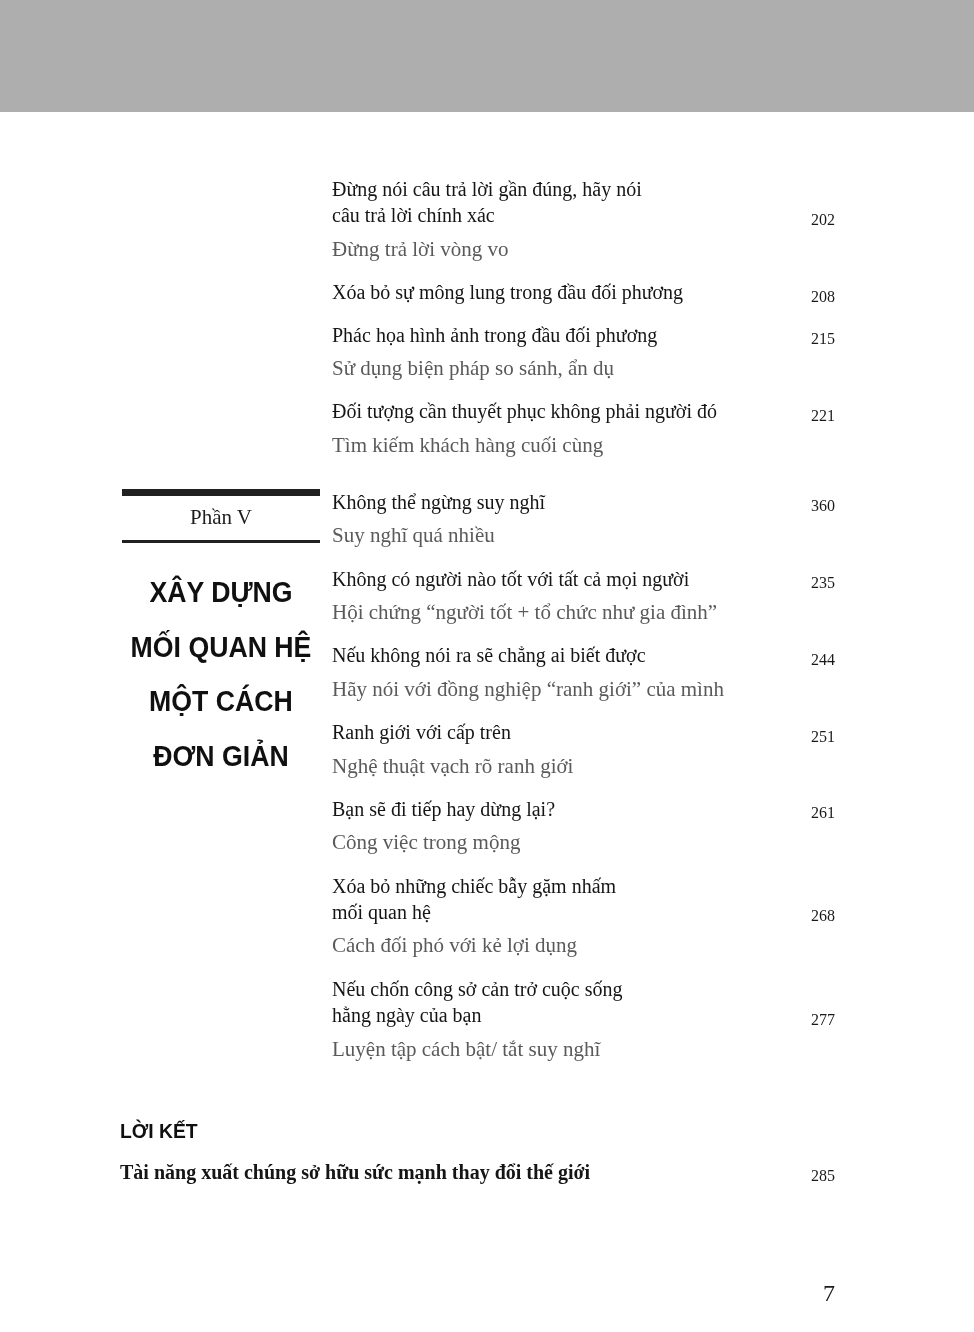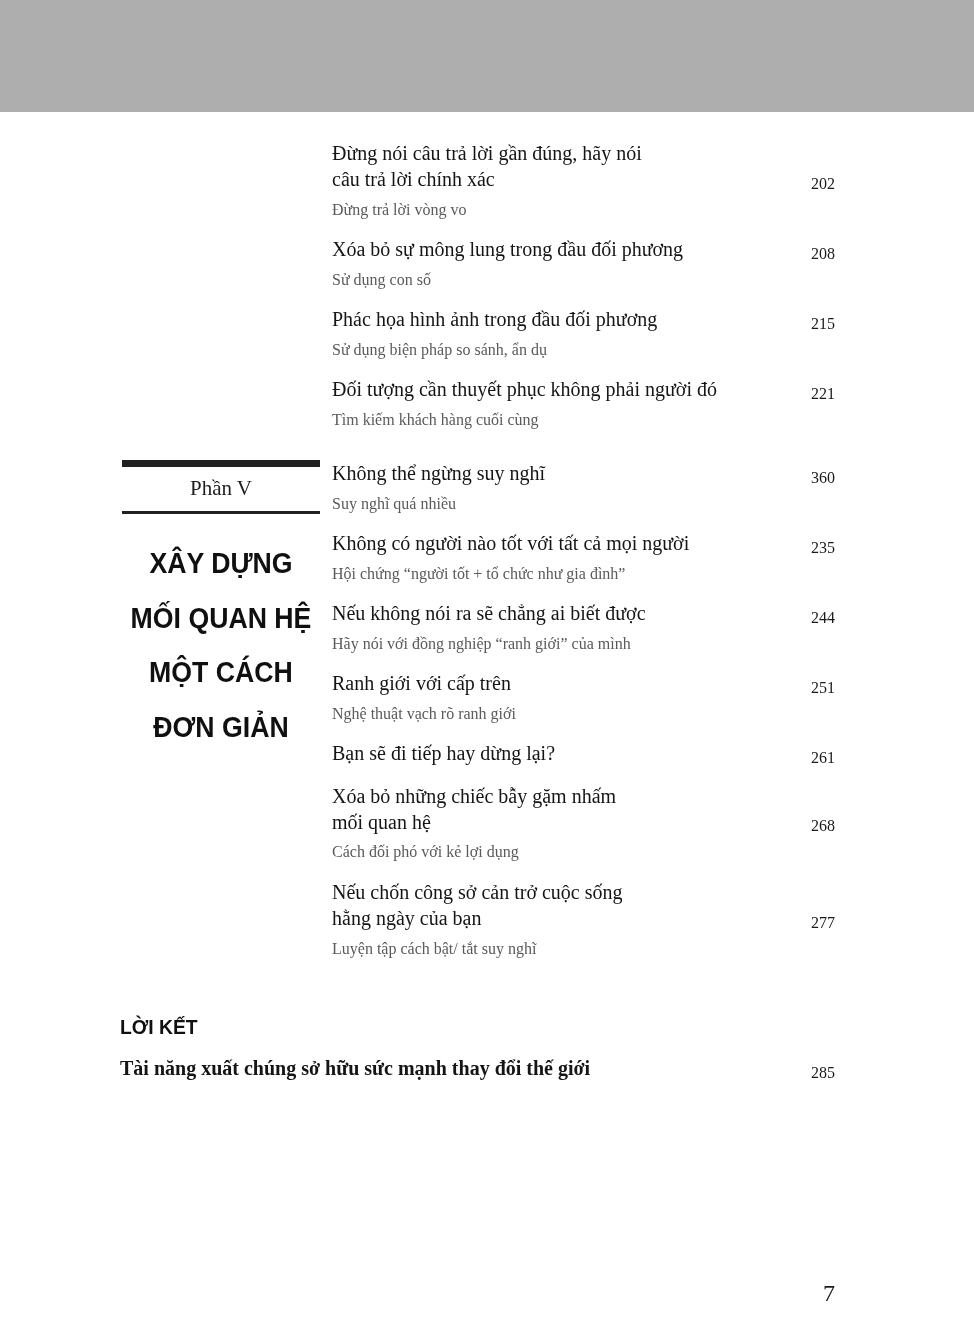--- a/index.html
+++ b/index.html
@@ -32,28 +32,28 @@
     max-width:460px;
   }
   .entry-page {
     font-size:16px;
     color:#1a1a1a;
     padding-left:12px;
     flex:none;
   }
   .entry-subtitle {
     margin-top:6px;
-    font-size:16px;
+    font-size:21px;
     line-height:1.35;
     color:#5a5a5a;
   }
 
   
   .toc-top {
-    padding-top:28px;
+    padding-top:64px;
     margin-left:332px;
     width:503px;
   }
 
   
   .part-section {
     margin-top:30px;
     display:flex;
   }
   .part-col { width:332px; flex:none; }
@@ -126,21 +126,20 @@
         <div class="entry-page">202</div>
       </div>
       <div class="entry-subtitle">Đừng trả lời vòng vo</div>
     </div>
 
     <div class="entry">
       <div class="title-row">
         <div class="entry-title">Xóa bỏ sự mông lung trong đầu đối phương</div>
         <div class="entry-page">208</div>
       </div>
-      <div class="entry-subtitle">Sử dụng con số</div>
     </div>
 
     <div class="entry">
       <div class="title-row">
         <div class="entry-title">Phác họa hình ảnh trong đầu đối phương</div>
         <div class="entry-page">215</div>
       </div>
       <div class="entry-subtitle">Sử dụng biện pháp so sánh, ẩn dụ</div>
     </div>
 
@@ -200,20 +199,21 @@
           <div class="entry-page">251</div>
         </div>
         <div class="entry-subtitle">Nghệ thuật vạch rõ ranh giới</div>
       </div>
 
       <div class="entry">
         <div class="title-row">
           <div class="entry-title">Bạn sẽ đi tiếp hay dừng lại?</div>
           <div class="entry-page">261</div>
         </div>
+        <div class="entry-subtitle">Công việc trong mộng</div>
       </div>
 
       <div class="entry">
         <div class="title-row">
           <div class="entry-title">Xóa bỏ những chiếc bẫy gặm nhấm
 mối quan hệ</div>
           <div class="entry-page">268</div>
         </div>
         <div class="entry-subtitle">Cách đối phó với kẻ lợi dụng</div>
       </div>

